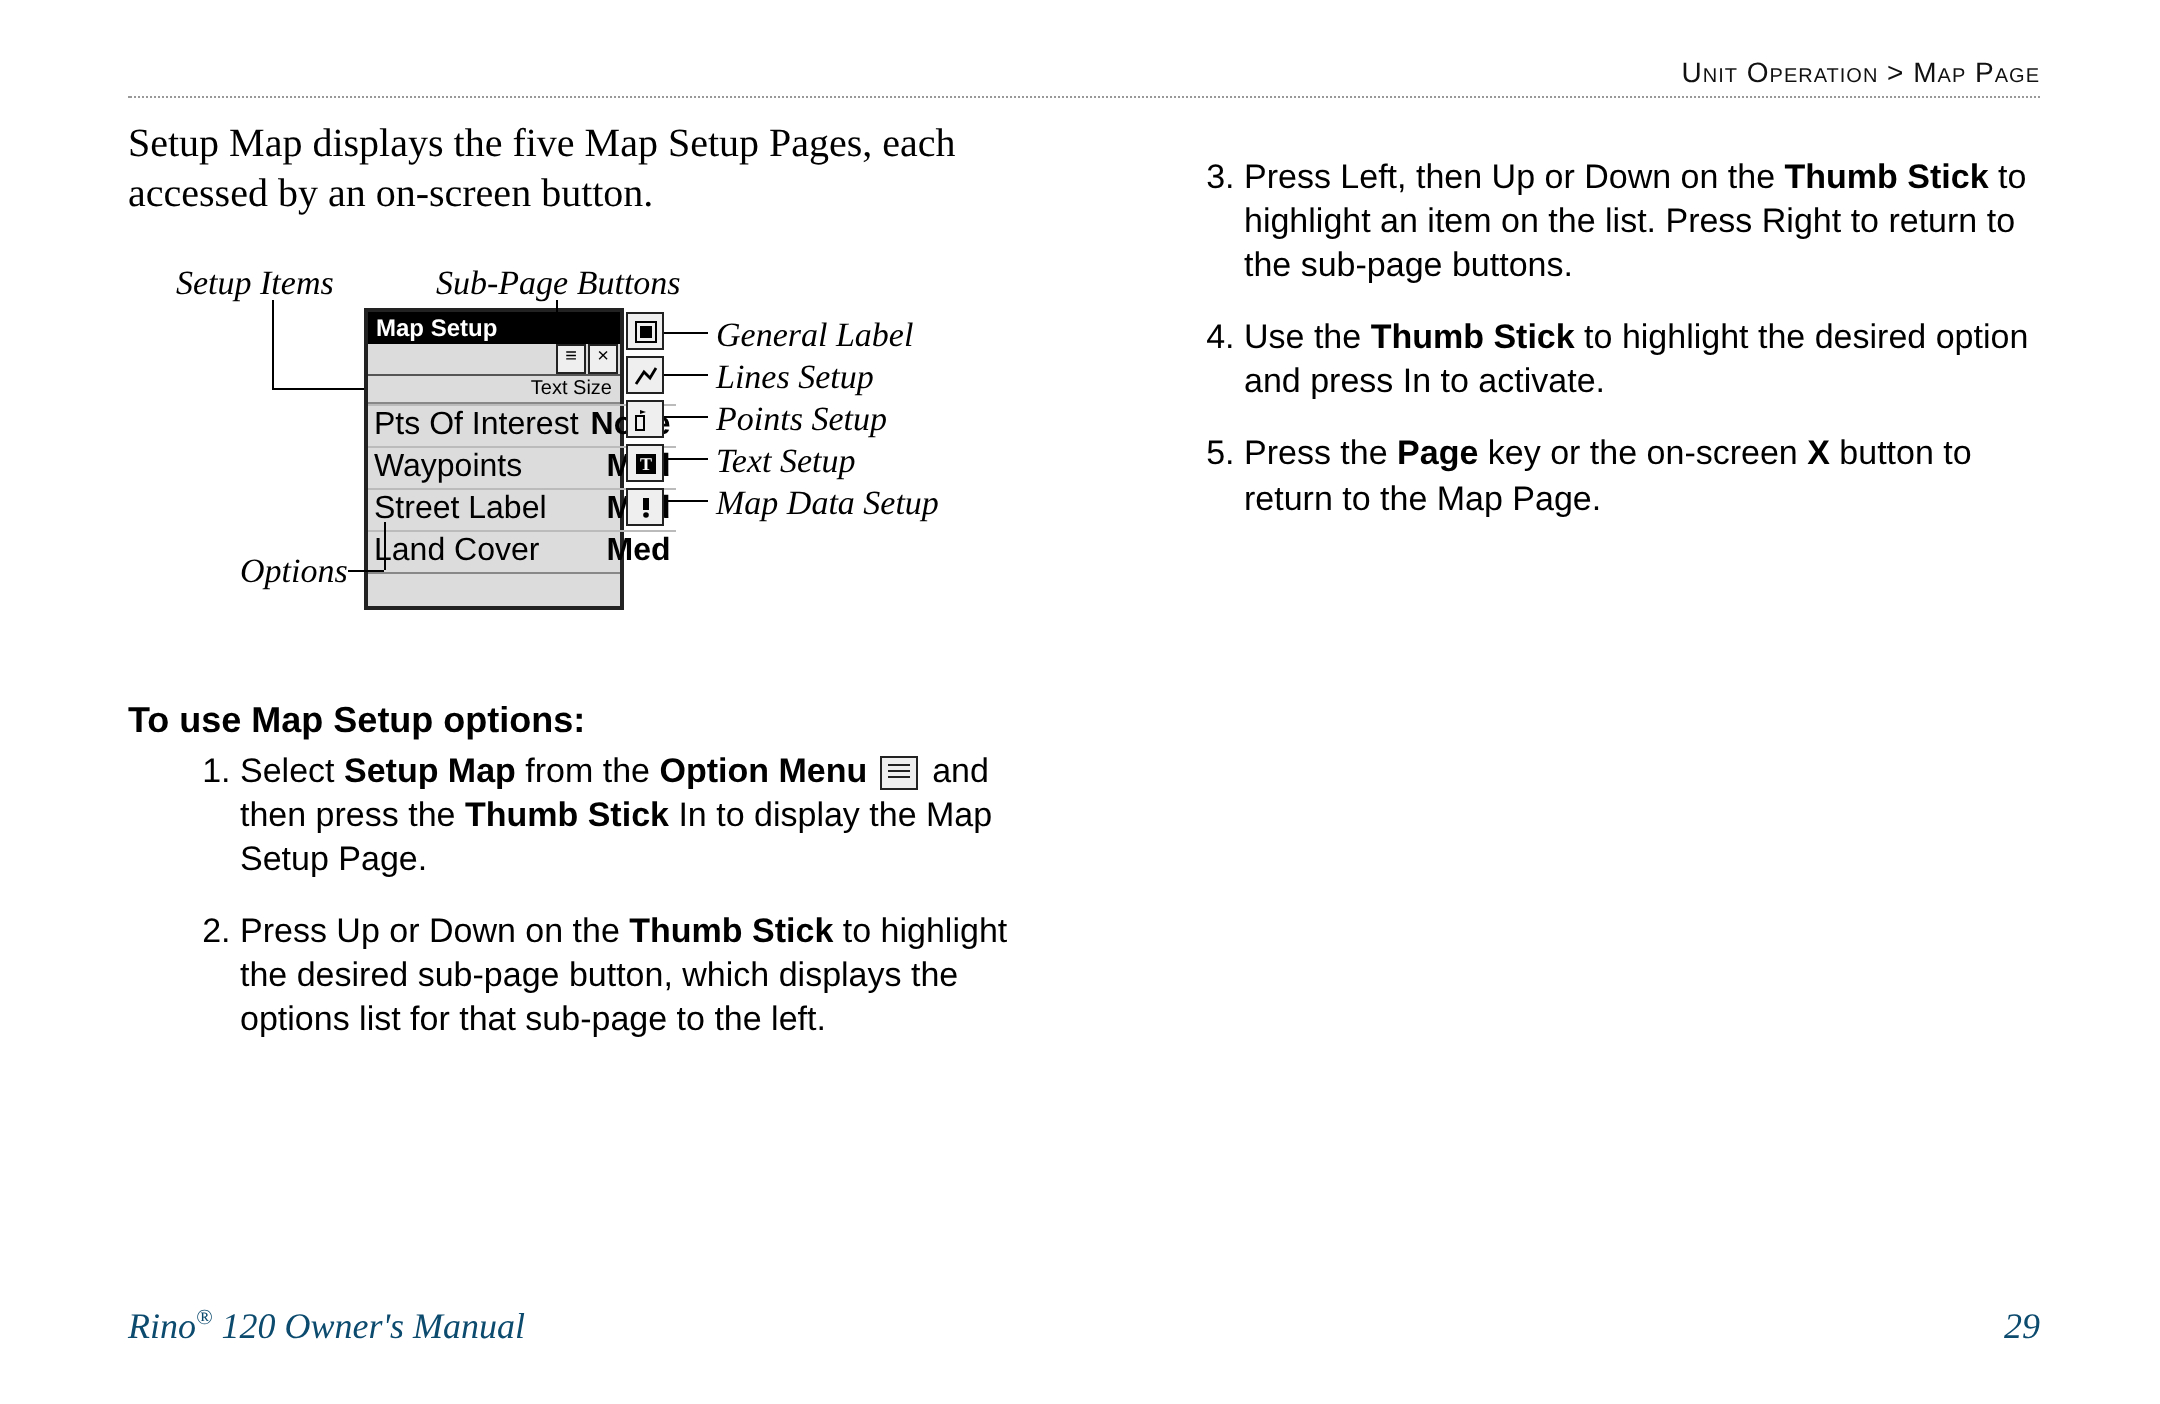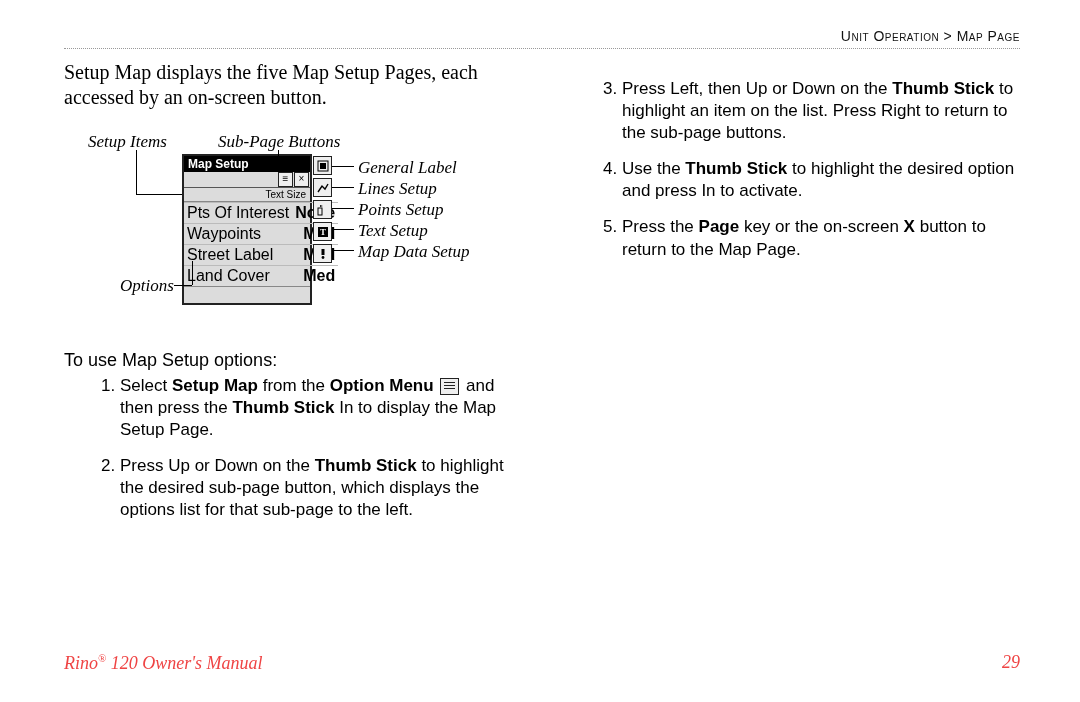--- a/index.html
+++ b/index.html
@@ -34,36 +34,36 @@
   font-size:22px;
   margin:14px 0 2px 0;
 }
 .intro{
   font-family:"Times New Roman",Times,serif;
   font-size:20px;
   line-height:1.25;
   margin:0 0 16px 0;
 }
 .h3{
-  font-weight:normal;
+  font-weight:bold;
   font-size:18px;
   margin:24px 0 4px 0;
 }
 ol.steps{margin:0;padding-left:56px}
 ol.steps>li{
   font-size:17px;
   line-height:1.3;
   margin:0 0 14px 0;
 }
 ol.steps b{font-weight:bold}
 .footer{
   position:absolute;left:64px;right:60px;bottom:28px;
   display:flex;justify-content:space-between;
   font-family:"Times New Roman",Times,serif;
-  font-style:italic;font-size:18px;color:#ef4444;
+  font-style:italic;font-size:18px;color:#0c4a6e;
 }
 .footer .pnum{font-style:italic}
 
 
 .fig{position:relative;width:430px;height:200px;margin:0 0 8px 10px;font-family:"Times New Roman",Times,serif}
 .figlabel{position:absolute;font-style:italic;font-size:17px}
 .device{
   position:absolute;left:108px;top:28px;
   width:126px;
   border:2px solid #222;

